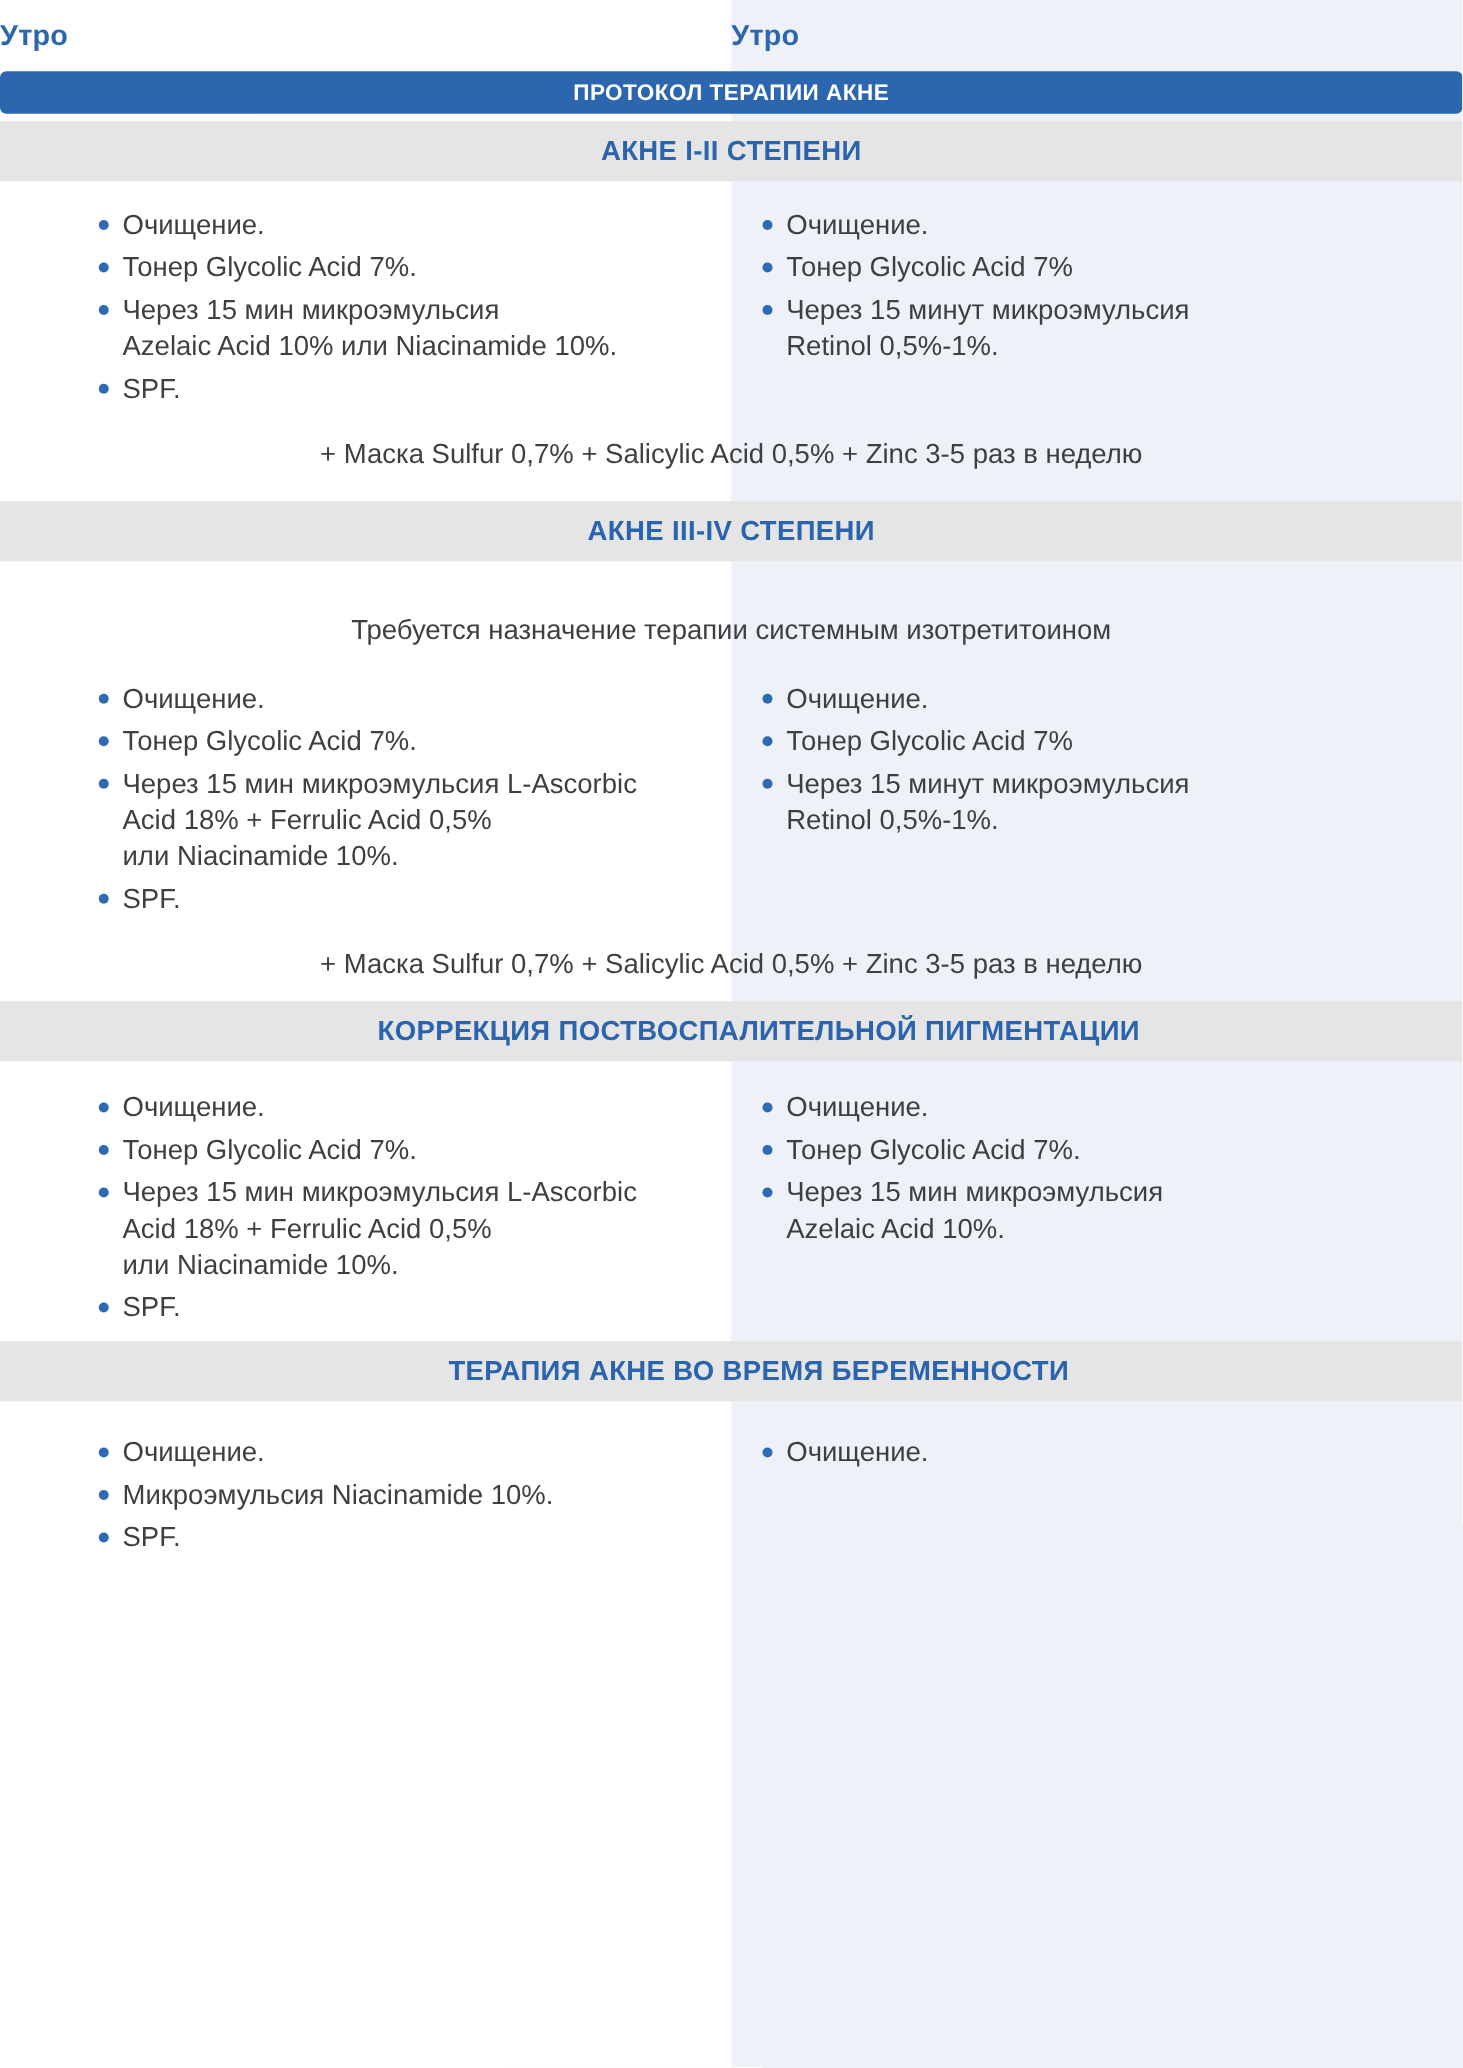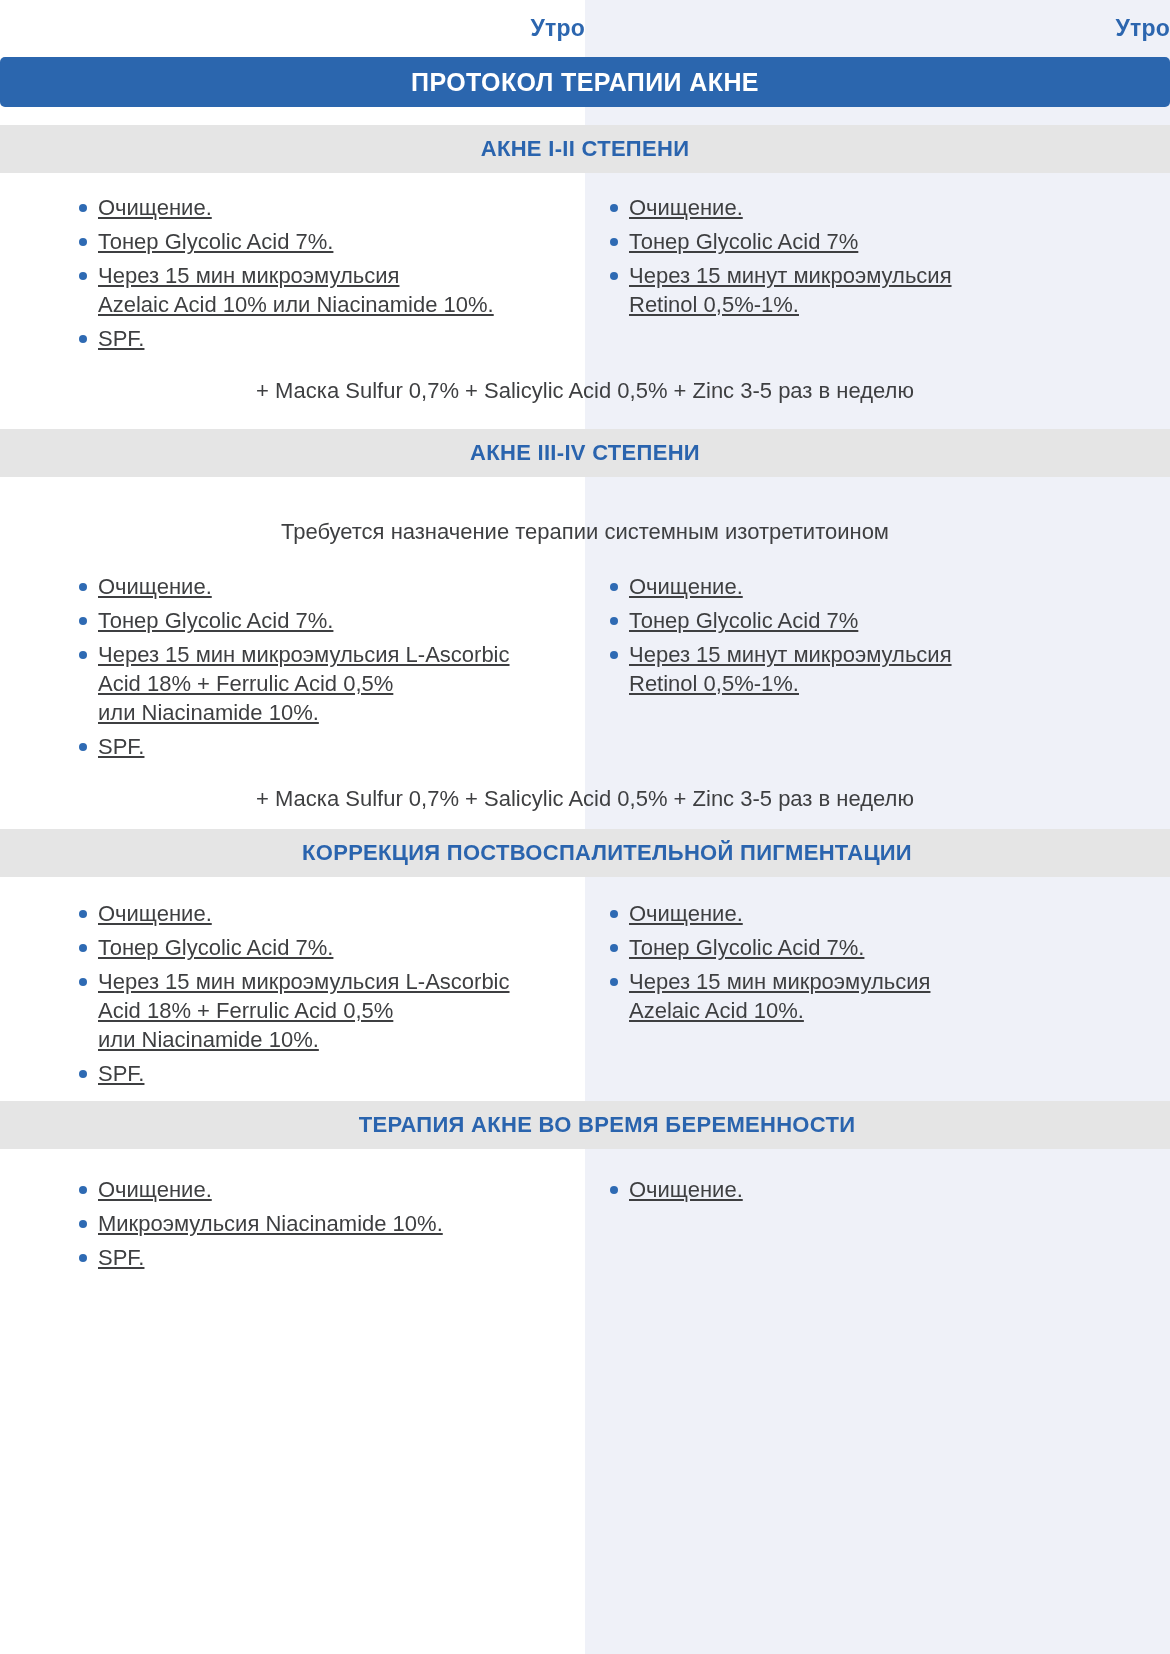--- a/index.html
+++ b/index.html
@@ -17,29 +17,29 @@
     position:absolute;top:0;left:585px;width:585px;height:1654px;
     background:#eff1f8;
   }
   .content{position:relative;z-index:1;}
 
   .col-headers{
     display:grid;grid-template-columns:585px 585px;
     height:57px;align-items:center;
   }
   .col-header{
-    text-align:right;
+    text-align:left;
     font-size:23px;font-weight:700;color:#2c66af;
     letter-spacing:.2px;
   }
   .title-bar{
-    height:50px;margin-bottom:18px;
+    height:34px;margin-bottom:6px;
     background:#2b66ae;border-radius:5px;
     display:flex;align-items:center;justify-content:center;
-    color:#ffffff;font-size:25px;font-weight:700;letter-spacing:.4px;
+    color:#ffffff;font-size:18px;font-weight:700;letter-spacing:.4px;
   }
   .band{
     height:48px;background:#e5e5e5;
     display:flex;align-items:center;justify-content:center;
     color:#2a64ae;font-size:22px;font-weight:700;letter-spacing:.3px;
   }
   .cols{
     display:grid;grid-template-columns:585px 585px;
     margin-top:20px;
   }
@@ -51,21 +51,21 @@
     padding-left:21px;
     margin-bottom:5px;
     font-size:22px;line-height:29px;
     white-space:pre-line;
   }
   .dot{
     position:absolute;left:2px;top:11px;
     width:8px;height:8px;border-radius:50%;
     background:#2e6ab3;
   }
-  .li-text{white-space:pre-line;text-decoration:underline;}
+  .li-text{white-space:pre-line;}
   .note{
     text-align:center;
     font-size:22px;line-height:29px;
     margin:18px 0 16px 0;
   }
   .note.wide{margin:40px 0 26px 0;}
   .mt24{margin-top:24px;}
   .mt8{margin-top:8px;padding-left:44px;}
   .cols.tall{margin-top:22px;}
   .cols.last{margin-top:26px;}

